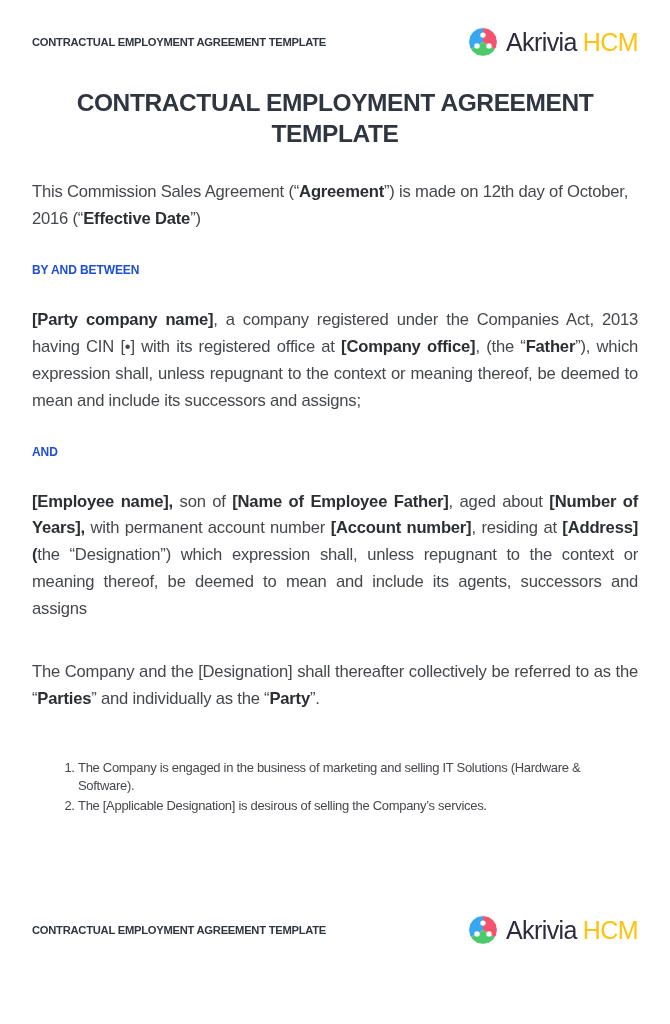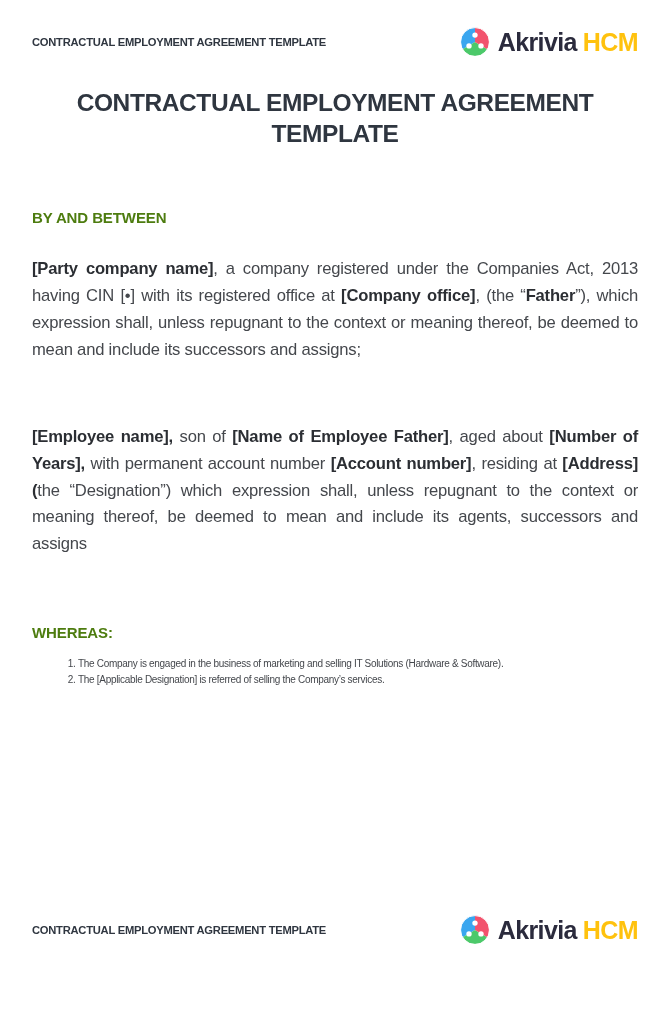--- a/index.html
+++ b/index.html
@@ -49,21 +49,21 @@
     gap: 8px;
   }
   .logo-mark {
     width: 30px;
     height: 30px;
     position: relative;
     flex: none;
   }
   .logo-wordmark {
     font-size: 25px;
-    font-weight: bold;
+    font-weight: normal;
     letter-spacing: -0.6px;
     line-height: 1;
     white-space: nowrap;
   }
   .logo-akrivia { color: #2b2b3d; }
   .logo-hcm { color: #ffc20e; margin-left: 6px; }
 
   
   .doc-title {
     text-align: center;
@@ -81,36 +81,36 @@
   p.para {
     font-size: 16.6px;
     line-height: 1.62;
     color: #44474c;
     margin: 0;
     letter-spacing: -0.2px;
   }
   p.para.justify { text-align: justify; }
 
   .section-label {
-    font-size: 15px;
+    font-size: 12px;
     font-weight: bold;
     letter-spacing: -0.1px;
-    color: #4d7c0f;
+    color: #1d4ed8;
     margin: 0;
   }
   .gap-md { height: 30px; }
   .gap-lg { height: 36px; }
 
   b, strong { color: #2b2e33; font-weight: bold; }
 
   
   ol.whereas-list {
     margin: 16px 0 0 0;
     padding-left: 46px;
-    font-size: 10px;
+    font-size: 13px;
     line-height: 1.45;
     color: #44474c;
     letter-spacing: -0.3px;
   }
   ol.whereas-list li { margin-bottom: 1px; }
 
   .footer-runner {
     position: absolute;
     left: 32px;
     right: 32px;
@@ -141,46 +141,48 @@
       <span class="logo-wordmark">
         <span class="logo-akrivia">Akrivia</span><span class="logo-hcm">HCM</span>
       </span>
     </div>
   </div>
 
   <h1 class="doc-title">CONTRACTUAL EMPLOYMENT AGREEMENT TEMPLATE</h1>
 
   <div class="body-block">
 
+    <p class="para"><span>This Commission Sales Agreement (“</span><b>Agreement</b><span>”) is made on 12th day of October, 2016 (“</span><b>Effective Date</b><span>”)</span></p>
 
     <div class="gap-md"></div>
 
     <p class="section-label">BY AND BETWEEN</p>
 
     <div class="gap-md"></div>
 
     <p class="para justify"><b>[Party company name]</b><span>, a company registered under the Companies Act, 2013 having CIN [•] with its registered office at </span><b>[Company office]</b><span>, (the “</span><b>Father</b><span>”), which expression shall, unless repugnant to the context or meaning thereof, be deemed to mean and include its successors and assigns;</span></p>
 
     <div class="gap-md"></div>
 
+    <p class="section-label">AND</p>
 
     <div class="gap-md"></div>
 
     <p class="para justify"><b>[Employee name],</b><span> son of </span><b>[Name of Employee Father]</b><span>, aged about </span><b>[Number of Years],</b><span> with permanent account number </span><b>[Account number]</b><span>, residing at </span><b>[Address] (</b><span>the “Designation”) which expression shall, unless repugnant to the context or meaning thereof, be deemed to mean and include its agents, successors and assigns</span></p>
 
     <div class="gap-lg"></div>
 
-
-    <div class="gap-md"></div>
-
-    <p class="section-label">WHEREAS:</p>
+    <p class="para justify"><span>The Company and the [Designation] shall thereafter collectively be referred to as the “</span><b>Parties</b><span>” and individually as the “</span><b>Party</b><span>”.</span></p>
+
+    <div class="gap-md"></div>
+
 
     <ol class="whereas-list">
       <li>The Company is engaged in the business of marketing and selling IT Solutions (Hardware &amp; Software).</li>
-      <li>The [Applicable Designation] is referred of selling the Company’s services.</li>
+      <li>The [Applicable Designation] is desirous of selling the Company’s services.</li>
     </ol>
   </div>
 
   <div class="runner footer-runner">
     <div class="runner-title">CONTRACTUAL EMPLOYMENT AGREEMENT TEMPLATE</div>
 
     <div class="logo">
       <span class="logo-mark">
         <svg viewBox="0 0 100 100" width="30" height="30" aria-hidden="true">
           <circle cx="50" cy="50" r="48" fill="#ffffff"></circle>

